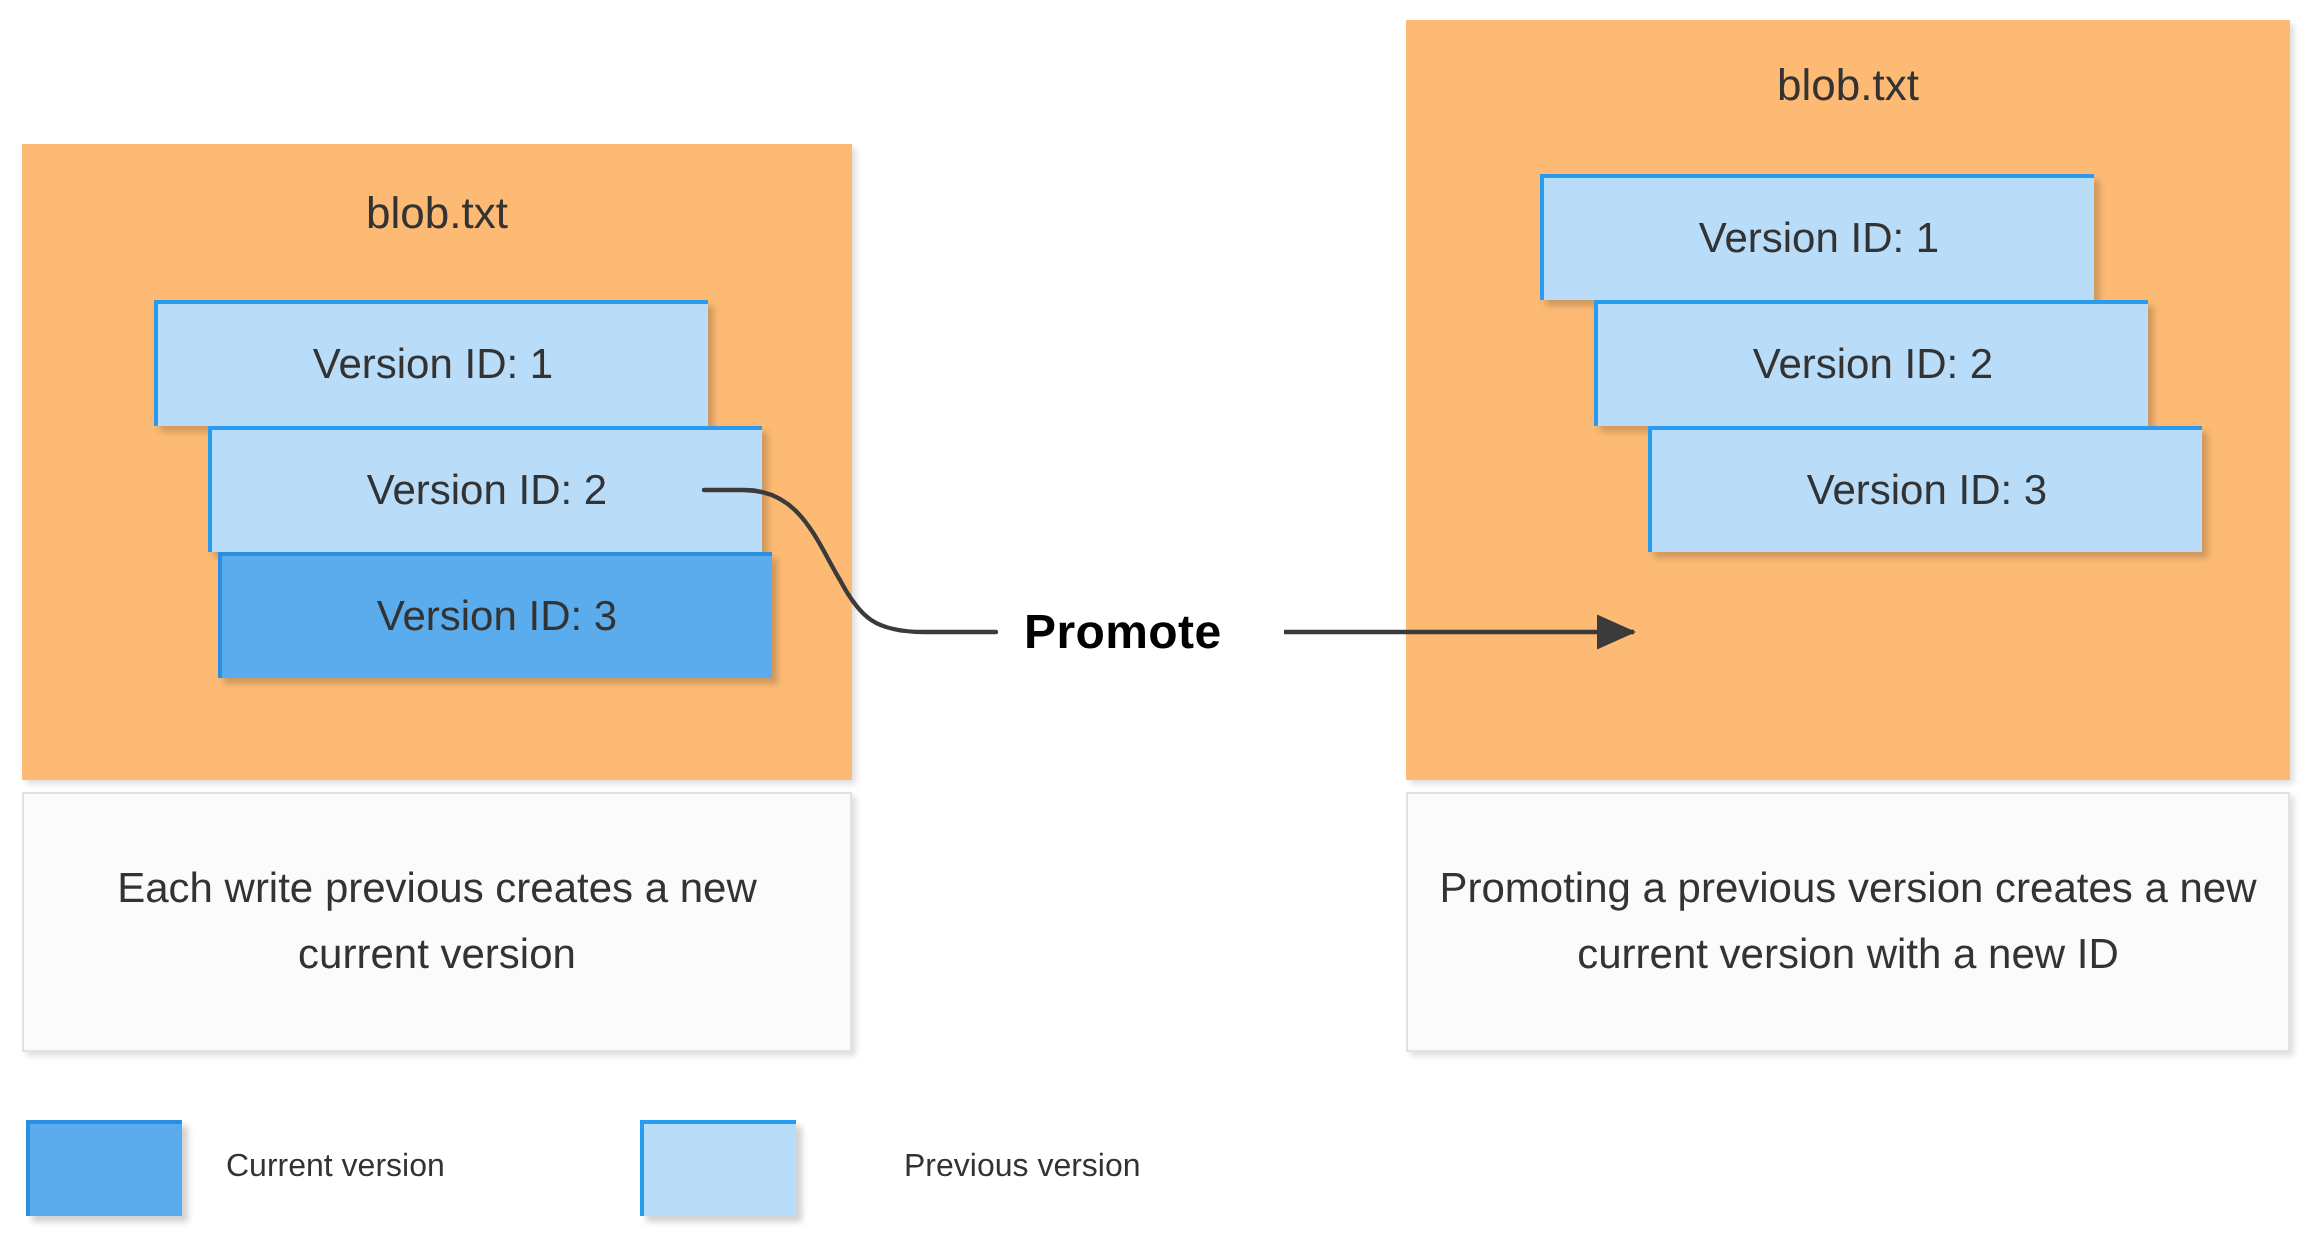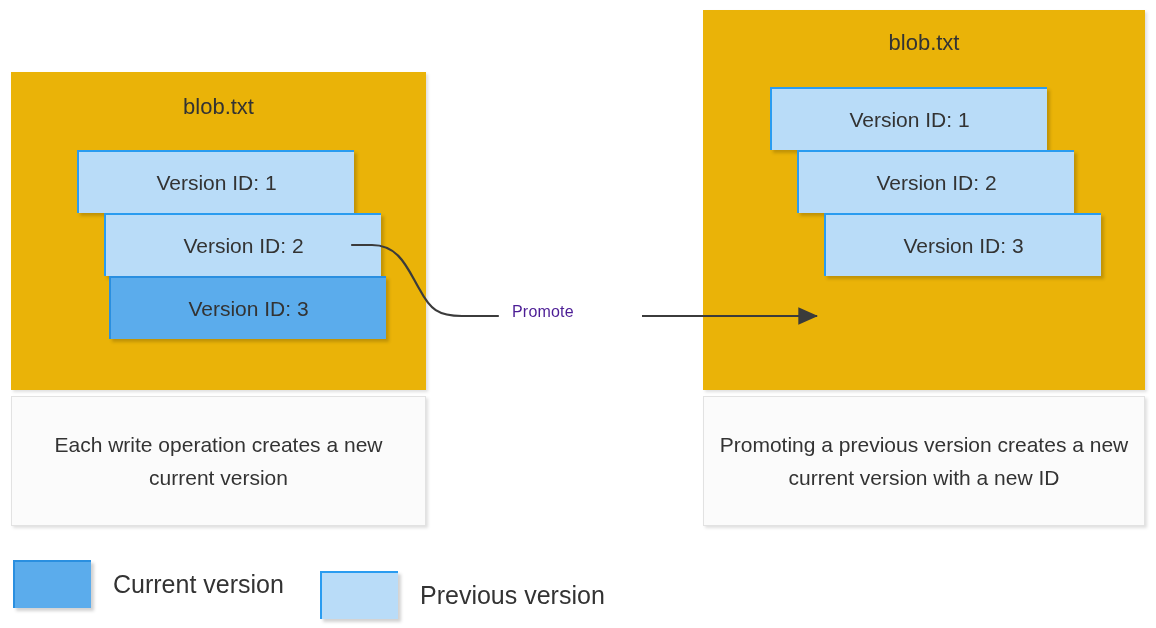--- a/index.html
+++ b/index.html
@@ -21,21 +21,21 @@
   .stage {
     position: absolute;
     left: 0; top: 0;
     width: 1156px;
     height: 628px;
   }
 
   
   .blob-panel {
     position: absolute;
-    background: #eab308;
+    background: #fdba74;
     box-shadow: 2px 2px 3px rgba(0,0,0,0.13);
   }
   .blob-title {
     position: absolute;
     left: 0;
     width: 100%;
     text-align: center;
     font-size: 22px;
     line-height: 26px;
     color: #333333;
@@ -91,23 +91,23 @@
   
   .connector-layer {
     position: absolute;
     left: 0; top: 0;
     width: 1156px;
     height: 628px;
     pointer-events: none;
   }
   .promote-label {
     position: absolute;
-    font-size: 16px;
-    font-weight: normal;
-    color: #4c1d95;
+    font-size: 24px;
+    font-weight: bold;
+    color: #000000;
     white-space: nowrap;
     letter-spacing: 0.2px;
   }
 
   
   .legend {
     position: absolute;
     left: 0;
     top: 548px;
     width: 1156px;
@@ -129,21 +129,21 @@
     border-top: 2px solid #2a8fe0;
     border-left: 2px solid #2a8fe0;
   }
   .legend-swatch.previous {
     background: #b9dcf8;
     border-top: 2px solid #2a9cf0;
     border-left: 2px solid #2a9cf0;
   }
   .legend-text {
     margin-left: 22px;
-    font-size: 25px;
+    font-size: 16px;
     line-height: 28px;
     color: #333333;
     white-space: nowrap;
   }
 </style>
 </head>
 <body>
 
 <div class="stage">
 
@@ -157,21 +157,21 @@
     <div class="version-card previous" style="left:71px; top:141px; width:277px; height:63px;">
       <span>Version ID: 2</span>
     </div>
 
     <div class="version-card current" style="left:98px; top:204px; width:277px; height:63px;">
       <span>Version ID: 3</span>
     </div>
   </div>
 
   <div class="caption-box" style="left:11px; top:396px; width:415px; height:130px;">
-    <span>Each write operation creates a new current version</span>
+    <span>Each write previous creates a new current version</span>
   </div>
 
   <div class="blob-panel" style="left:703px; top:10px; width:442px; height:380px;">
     <div class="blob-title" style="top:20px;">blob.txt</div>
 
     <div class="version-card previous" style="left:45px; top:77px; width:277px; height:63px;">
       <span>Version ID: 1</span>
     </div>
 
     <div class="version-card previous" style="left:72px; top:140px; width:277px; height:63px;">
@@ -202,20 +202,20 @@
 
   <div class="promote-label" style="left:512px; top:303px;">Promote</div>
 
   <div class="legend">
 
     <div class="legend-item" style="left:13px; top:12px;">
       <span class="legend-swatch current"></span>
       <span class="legend-text">Current version</span>
     </div>
 
-    <div class="legend-item" style="left:320px; top:23px;">
+    <div class="legend-item" style="left:320px; top:12px;gap:32px;">
       <span class="legend-swatch previous"></span>
       <span class="legend-text">Previous version</span>
     </div>
 
   </div>
 
 </div>
 
 </body></html>

